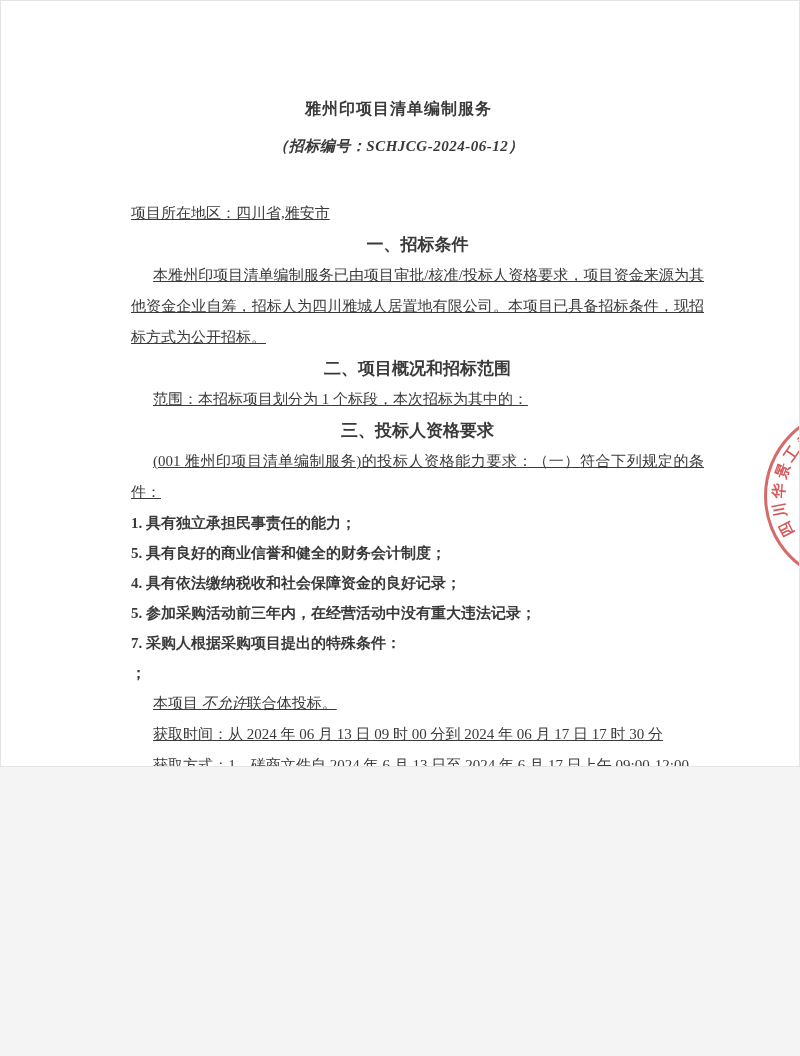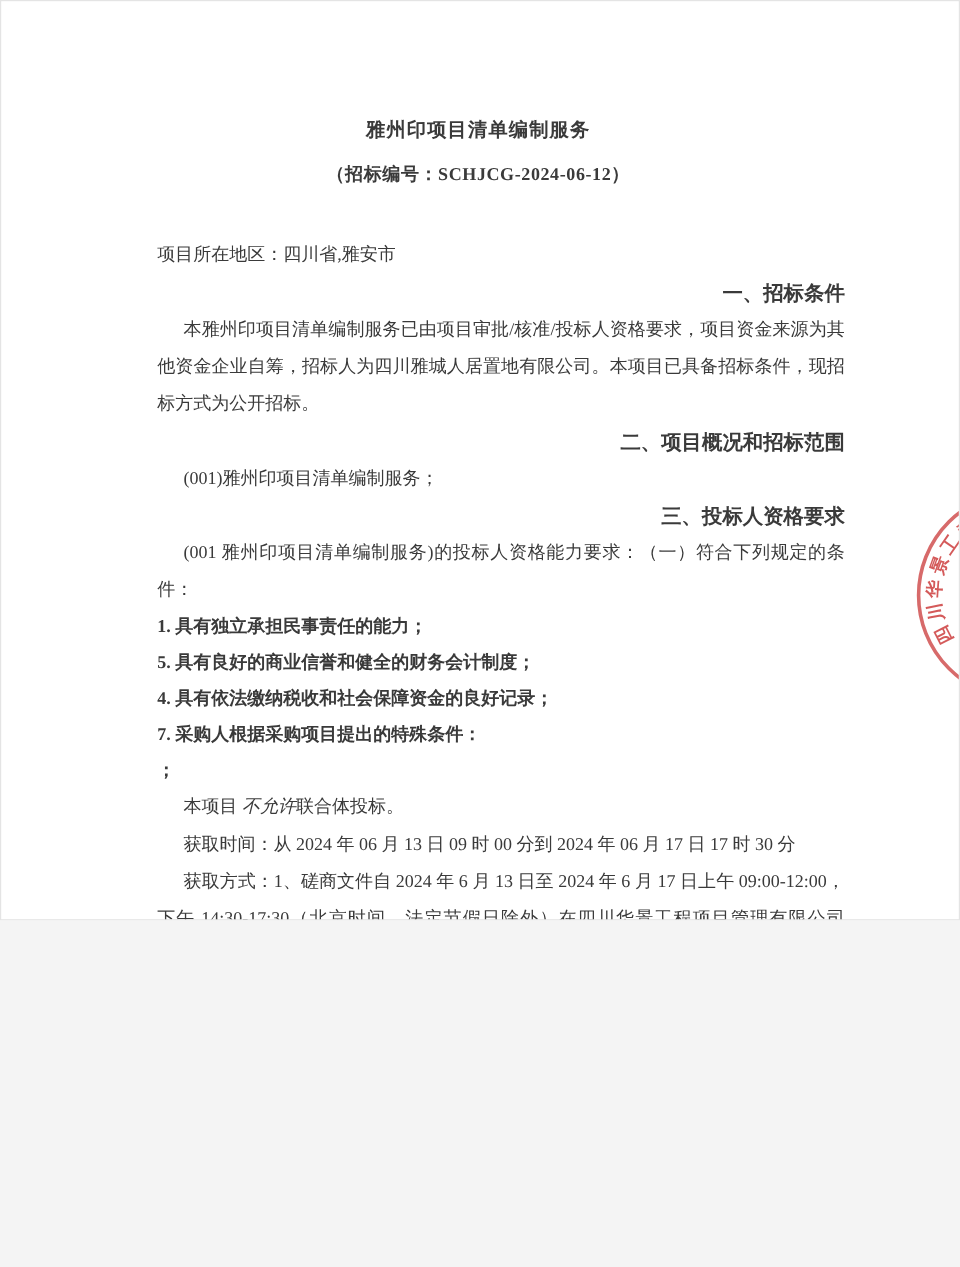--- a/index.html
+++ b/index.html
@@ -26,31 +26,32 @@
     font-size:16px;
     letter-spacing:1px;
     line-height:31px;
   }
   .doc-subtitle{
     font-weight:bold;
     font-size:15px;
     letter-spacing:0.5px;
     line-height:31px;
     margin-top:7px;
+    font-style:italic;
   }
   .location-line{margin-top:36px;}
   .sec-heading{
     font-family:"Liberation Sans","DejaVu Sans",sans-serif;
     font-weight:bold;
     font-size:17px;
     line-height:31px;
-    text-align:right;
+    text-align:center;
   }
   .indent{text-indent:22px;}
-  .line{line-height:31px;}
+  .line{line-height:31px;text-decoration:underline;}
   .tight{line-height:30px;font-weight:bold;}
   .em-italic{font-style:italic;}
   
   .seal{
     position:absolute;
     top:407px;left:763px;
     width:176px;height:176px;
     pointer-events:none;
     opacity:0.85;
     filter:blur(0.4px);
@@ -83,27 +84,28 @@
       <div class="doc-title">雅州印项目清单编制服务</div>
       <div class="doc-subtitle">（招标编号：SCHJCG-2024-06-12）</div>
     </div>
 
     <div class="line location-line">项目所在地区：四川省,雅安市</div>
 
     <div class="sec-heading">一、招标条件</div>
     <div class="line indent">本雅州印项目清单编制服务已由项目审批/核准/投标人资格要求，项目资金来源为其他资金企业自筹，招标人为四川雅城人居置地有限公司。本项目已具备招标条件，现招标方式为公开招标。</div>
 
     <div class="sec-heading">二、项目概况和招标范围</div>
-    <div class="line indent">(001)雅州印项目清单编制服务；</div>
+    <div class="line indent">范围：本招标项目划分为 1 个标段，本次招标为其中的：</div>
 
     <div class="sec-heading">三、投标人资格要求</div>
     <div class="line indent">(001 雅州印项目清单编制服务)的投标人资格能力要求：（一）符合下列规定的条件：</div>
     <div class="tight">1. 具有独立承担民事责任的能力；</div>
     <div class="tight">5. 具有良好的商业信誉和健全的财务会计制度；</div>
     <div class="tight">4. 具有依法缴纳税收和社会保障资金的良好记录；</div>
+    <div class="tight">5. 参加采购活动前三年内，在经营活动中没有重大违法记录；</div>
     <div class="tight">7. 采购人根据采购项目提出的特殊条件：</div>
     <div class="tight">；</div>
     <div class="line indent"><span>本项目 </span><span class="em-italic">不允许</span><span>联合体投标。</span></div>
 
     <div class="line indent">获取时间：从 2024 年 06 月 13 日  09 时 00 分到 2024 年 06 月 17 日  17 时 30 分</div>
     <div class="line indent">获取方式：1、磋商文件自 2024 年 6 月  13 日至 2024 年 6 月 17 日上午 09:00-12:00，下午 14:30-17:30（北京时间，法定节假日除外）在四川华景工程项目管理有限公司 （雅安市雨城区和兴街 1 号）购买。招标文件售价：人民币 300 元/份（报名只收取现金，招标文件售后不退，投标资格不能转让）。2、供应商购买招标文件时须携带 单位介绍信原件（需</div>
 
   </div>
 
   <div class="seal">

